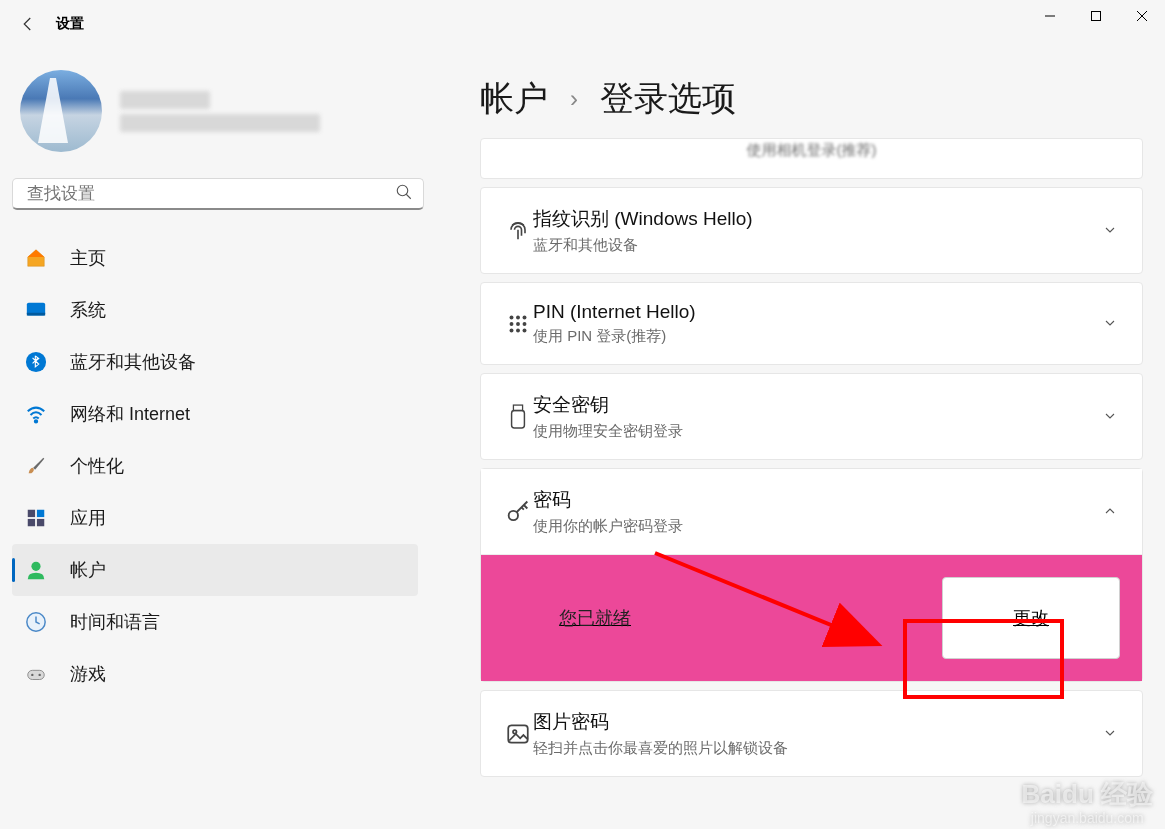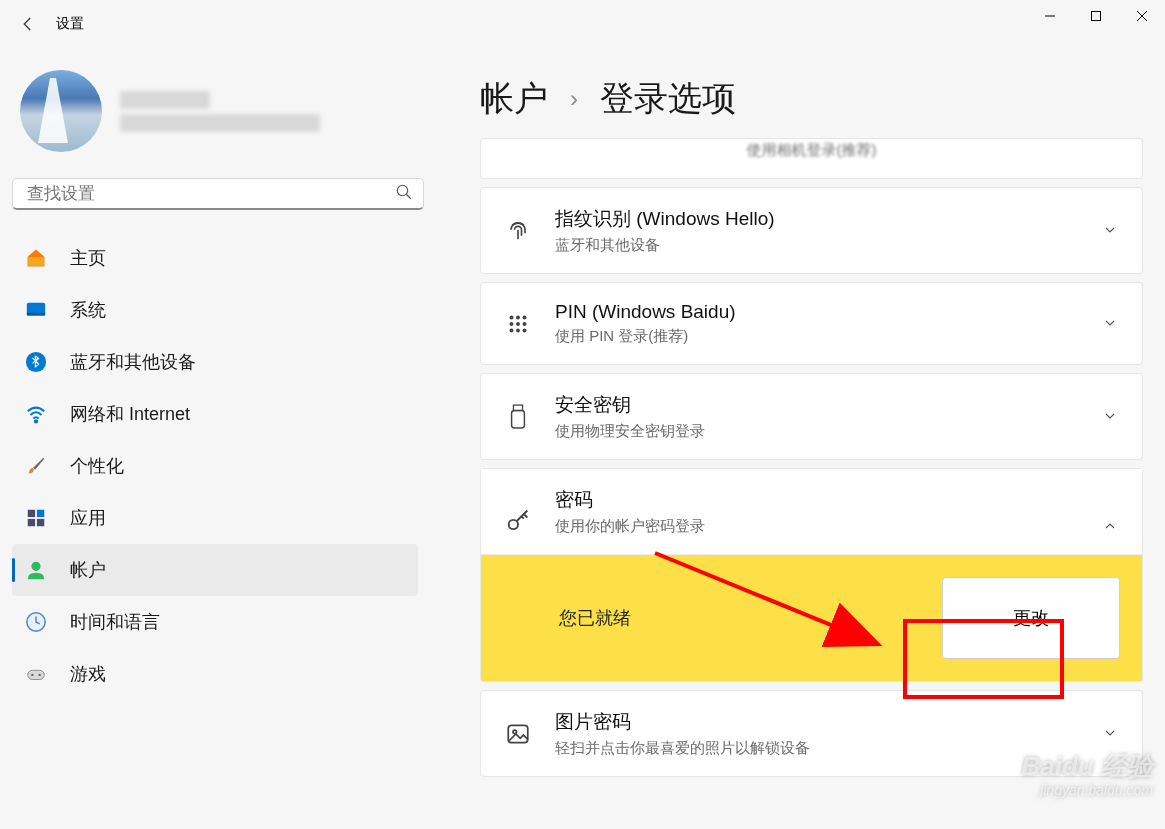--- a/index.html
+++ b/index.html
@@ -9,20 +9,21 @@
     font-family: "Segoe UI", "Microsoft YaHei", sans-serif;
     background: #f6f6f6;
     overflow: hidden;
     position: relative;
   }
   .titlebar {
     display: flex;
     align-items: center;
     height: 48px;
     padding: 8px 8px;
+    font-weight: bold;
   }
   .back-btn {
     width: 40px; height: 40px;
     display:flex; align-items:center; justify-content:center;
     cursor:pointer;
   }
   .app-title {
     font-size: 14px;
     margin-left: 8px;
     color:#000;
@@ -146,21 +147,20 @@
   .breadcrumb .crumb-link{ cursor:pointer; }
   .breadcrumb .sep{ color:#888; font-size:24px; }
   .card{
     background:#fff;
     border:1px solid #e6e6e6;
     border-radius:4px;
     margin-bottom: 8px;
     padding: 18px 22px;
     display:flex;
     align-items:center;
-    gap: 22px;
     cursor:pointer;
   }
   .card.partial-top{
     padding: 2px 22px 18px 22px;
     justify-content: center;
   }
   .card .card-icon{
     width:30px; height:30px;
     display:flex; align-items:center; justify-content:center;
     flex-shrink:0;
@@ -172,27 +172,28 @@
   .chev{
     width:18px; height:18px;
     flex-shrink:0;
   }
   .card-group{
     background:#fff;
     border:1px solid #e6e6e6;
     border-radius:4px;
     margin-bottom: 8px;
   }
-  .card-group .card{ border:none; border-radius:0; margin:0;align-items:flex-end; }
+  .card-group .card{ border:none; border-radius:0; margin:0; }
   .card-group .sub-row{
     border-top:1px solid #ededed;
     padding: 22px 22px 22px 78px;
     display:flex;
     align-items:center;
-    background:#fde047;
+    background:#ec4899;
+    text-decoration:underline;
   }
   .sub-row .status{ font-size:18px; color:#222; flex:1; }
   .btn{
     background:#fff;
     border:1px solid #d0d0d0;
     border-radius:4px;
     padding: 28px 70px;
     font-size:18px;
     cursor:pointer;
   }
@@ -206,29 +207,28 @@
     pointer-events:none;
   }
   .partial-text{
     font-size:15px;
     color:#6b6b6b;
     filter: blur(1.5px);
   }
   .watermark{
     position:absolute;
     right:12px;
-    bottom:30px;
+    bottom:2px;
     color:rgba(255,255,255,0.55);
     font-size:26px;
     font-weight:bold;
-    text-align:right;
+    text-align:center;
     pointer-events:none;
     line-height:1.2;
     text-shadow: 0 0 4px rgba(120,120,120,0.6);
-    font-style: italic;
   }
   .watermark .sub{
     font-size:14px;
     font-weight:normal;
   }
 </style>
 </head>
 <body>
 
 <div class="titlebar">
@@ -405,21 +405,21 @@
             <circle cx="18" cy="6" r="1.8"></circle>
             <circle cx="6" cy="12" r="1.8"></circle>
             <circle cx="12" cy="12" r="1.8"></circle>
             <circle cx="18" cy="12" r="1.8"></circle>
             <circle cx="6" cy="18" r="1.8"></circle>
             <circle cx="12" cy="18" r="1.8"></circle>
             <circle cx="18" cy="18" r="1.8"></circle>
           </svg>
       </span>
       <div class="card-text">
-        <div class="card-title">PIN (Windows Baidu)</div>
+        <div class="card-title">PIN (Internet Hello)</div>
         <div class="card-sub">使用 PIN 登录(推荐)</div>
       </div>
       <span class="chev"><svg width="16" height="16" viewBox="0 0 24 24" fill="none" stroke="#555" stroke-width="1.6">
             <path d="M6 9l6 6 6-6"></path>
           </svg></span>
     </div>
 
     <div class="card">
       <span class="card-icon">
         <svg width="22" height="28" viewBox="0 0 24 30" fill="none" stroke="#444" stroke-width="1.6">

